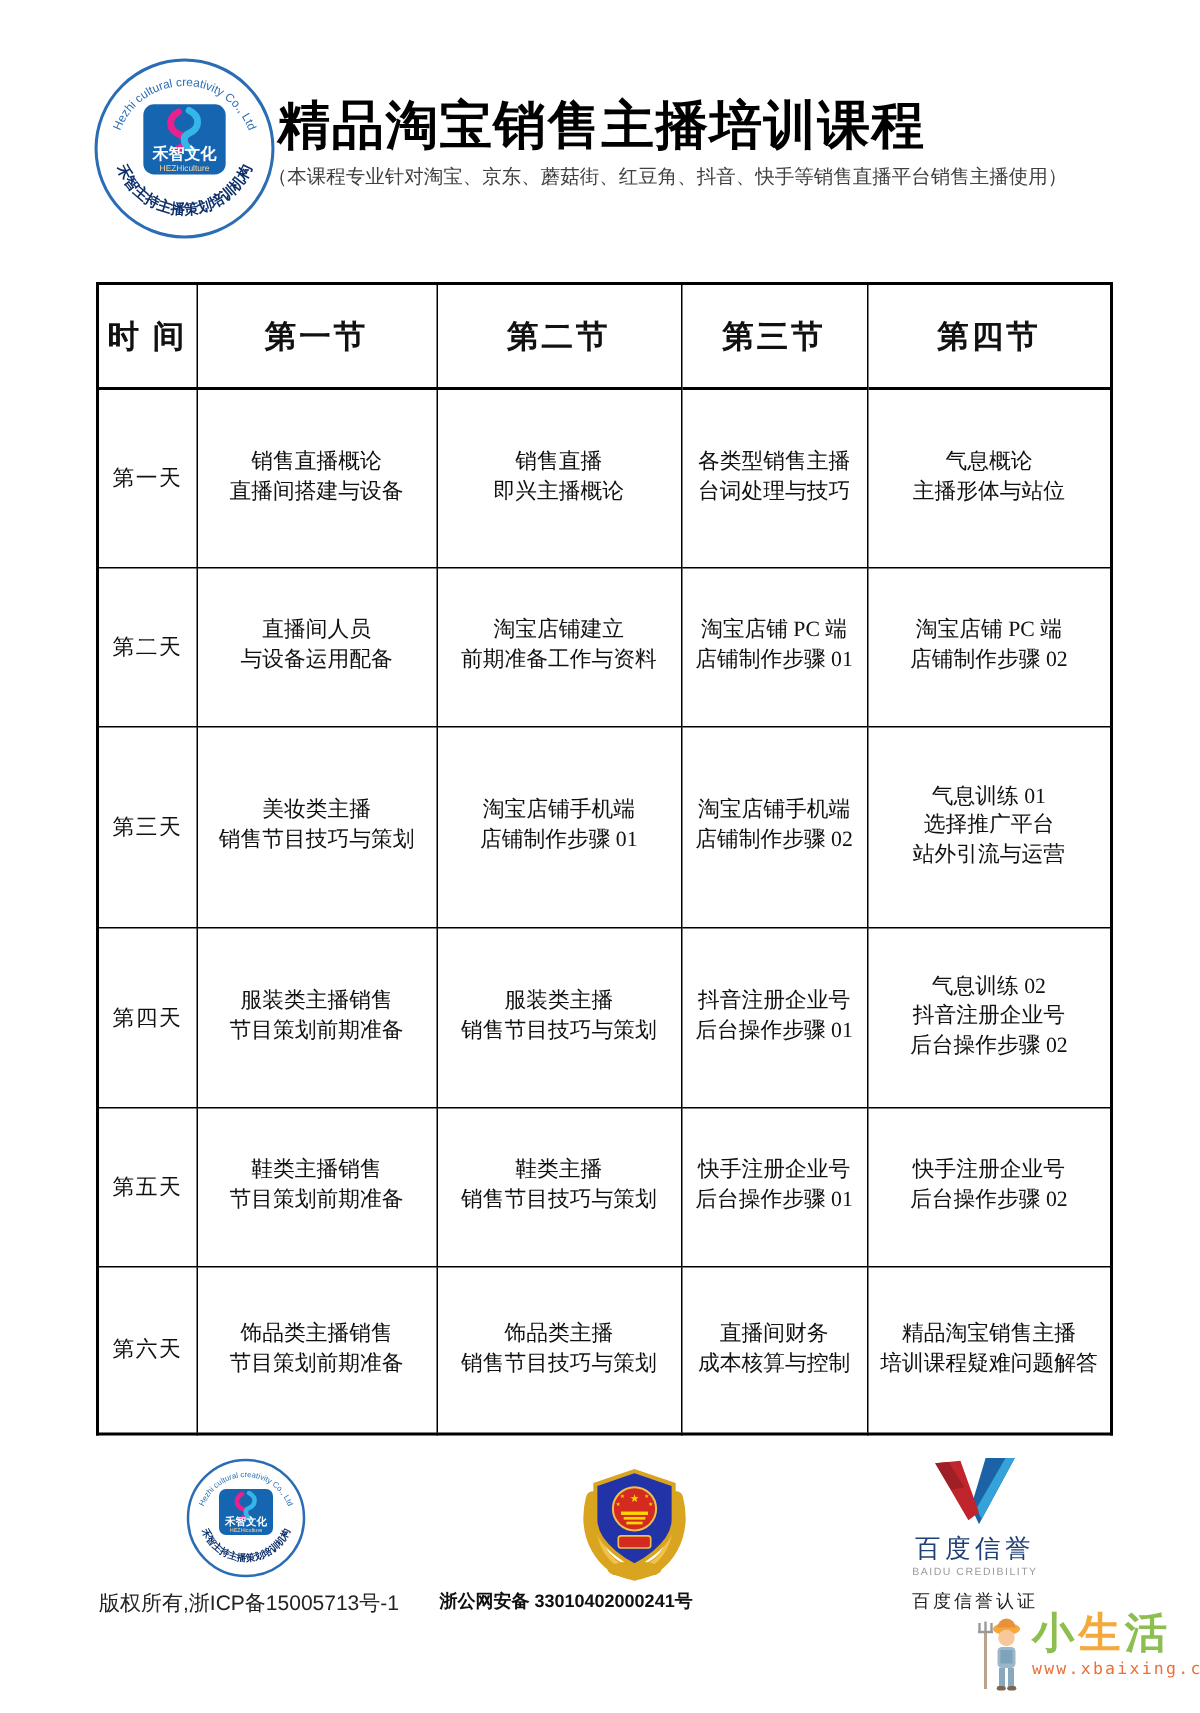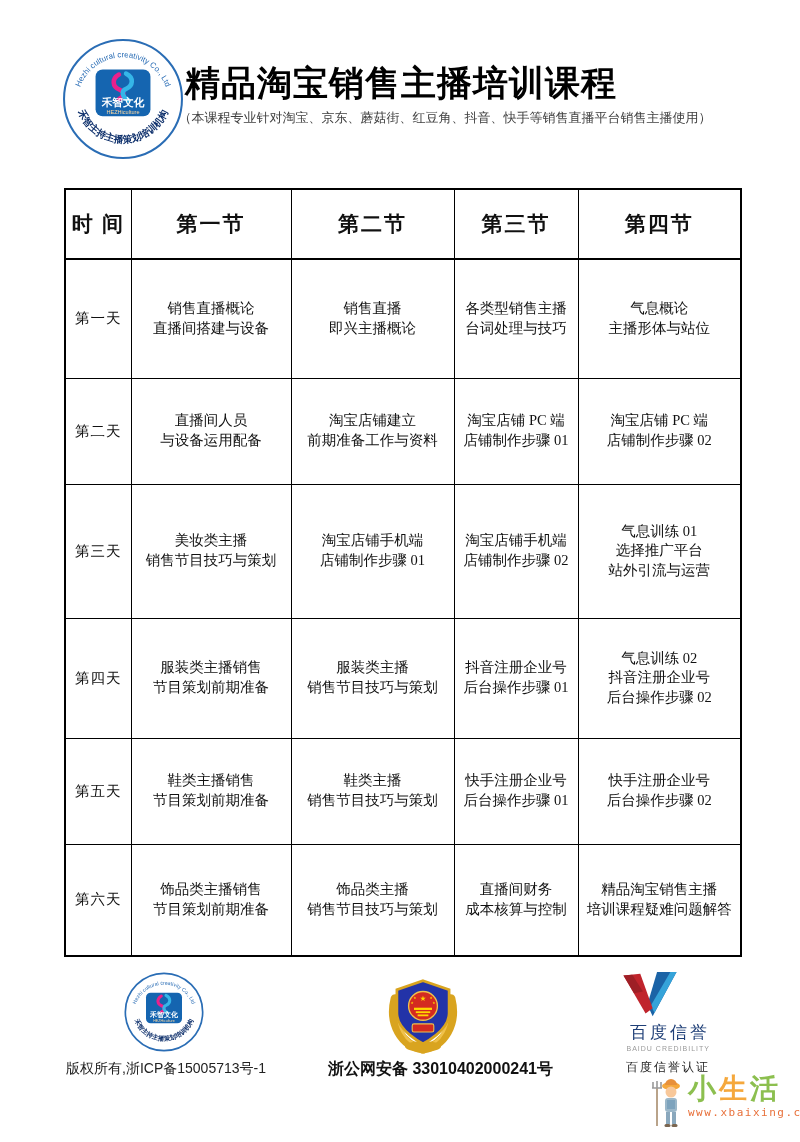--- a/index.html
+++ b/index.html
@@ -39,26 +39,26 @@
   }
   .cell-line{line-height:1.35;}
   
   .footer-logo{position:absolute;left:124px;top:972px;width:80px;height:80px;}
   .copyright-text{
     position:absolute;left:46px;top:1060px;width:240px;text-align:center;
     font-family:"Liberation Sans","DejaVu Sans",sans-serif;font-size:14px;color:#222;
   }
   .police-badge{position:absolute;left:378px;top:974px;width:90px;height:80px;}
   .police-text{
-    position:absolute;left:293px;top:1059px;width:260px;text-align:right;
+    position:absolute;left:293px;top:1059px;width:260px;text-align:left;
     font-family:"Liberation Sans","DejaVu Sans",sans-serif;
-    font-size:16px;font-weight:bold;color:#111;
+    font-size:12px;font-weight:bold;color:#111;
   }
   .baidu-block{
-    position:absolute;left:590px;top:972px;width:120px;text-align:right;
+    position:absolute;left:590px;top:972px;width:120px;text-align:center;
     font-family:"Liberation Sans","DejaVu Sans",sans-serif;
   }
   .baidu-logo{width:58px;height:46px;display:block;margin:0 auto;}
   .baidu-cn{font-size:17px;color:#1f3f77;letter-spacing:3px;margin-top:3px;}
   .baidu-en{font-size:7px;color:#9a9a9a;letter-spacing:1px;margin-top:1px;}
   .baidu-cert{font-size:12px;font-weight:normal;color:#222;margin-top:7px;letter-spacing:2px;}
   
   .watermark{
     position:absolute;left:650px;top:1074px;display:flex;align-items:flex-start;
     font-family:"DejaVu Sans","Liberation Sans",sans-serif;

